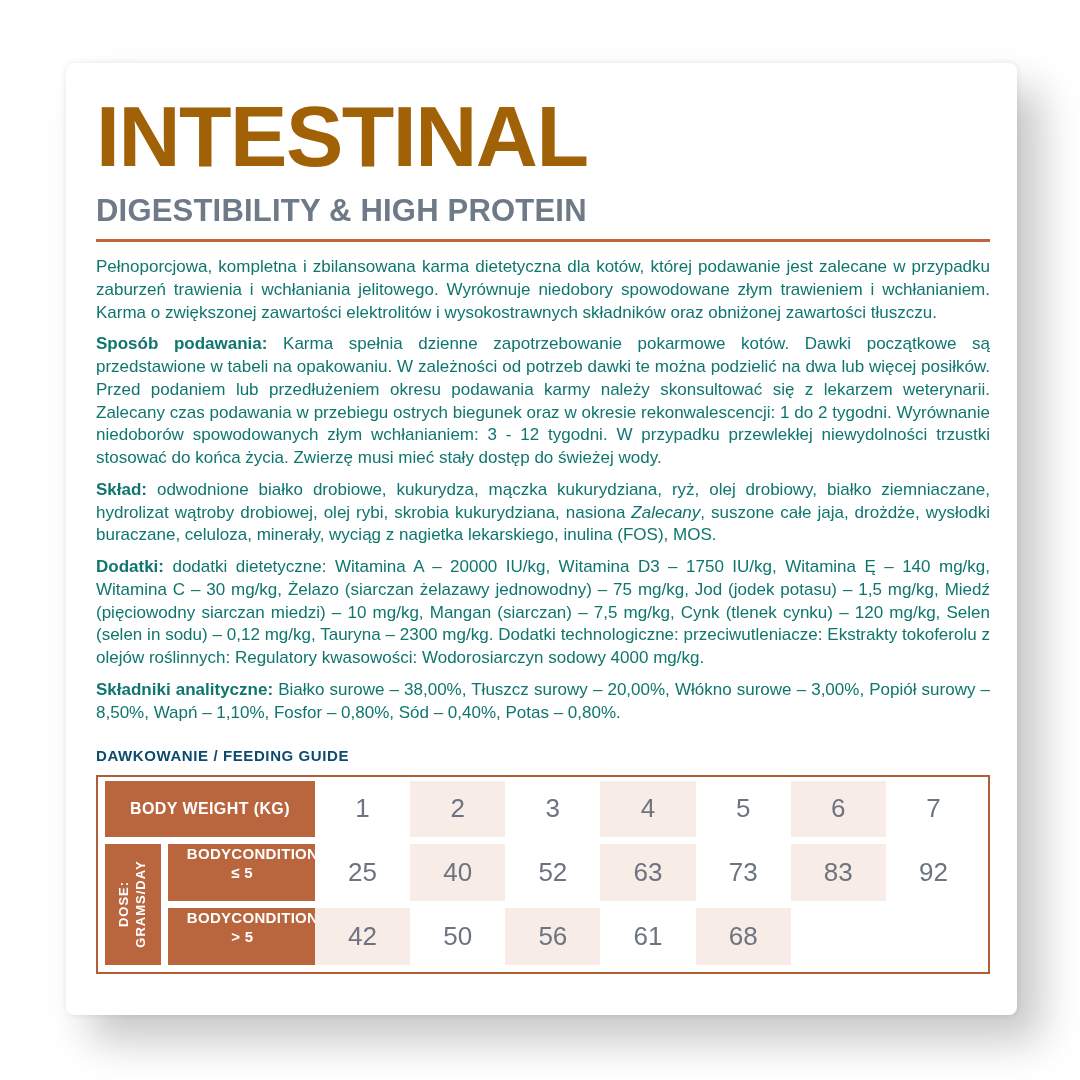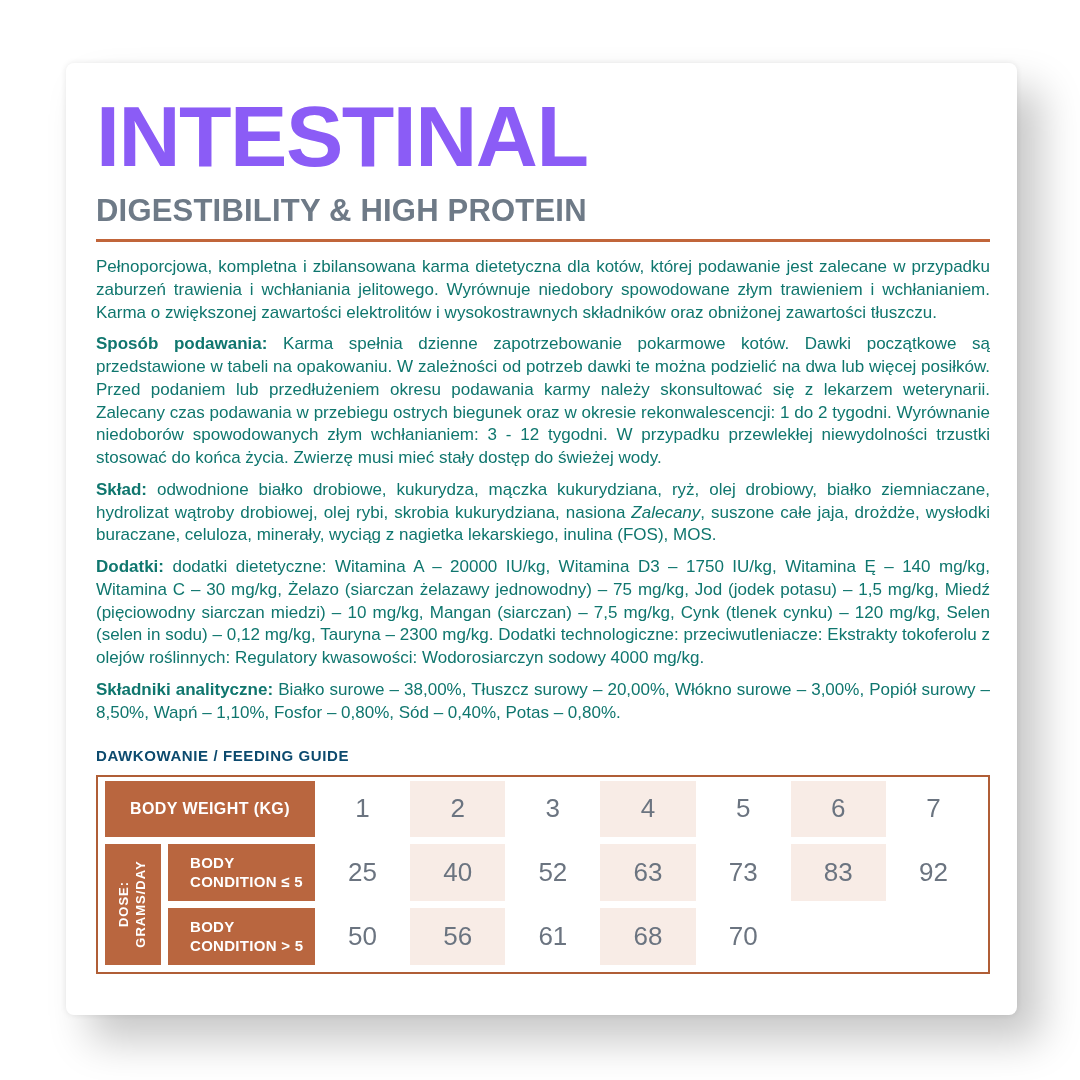--- a/index.html
+++ b/index.html
@@ -12,21 +12,21 @@
     width: 951px; height: 952px;
     background: #ffffff;
     border-radius: 8px;
     box-shadow: 0 0 6px rgba(0,0,0,0.09), 24px 26px 42px rgba(0,0,0,0.22);
     padding: 30px 27px 26px 30px;
   }
 
   .title {
     font-size: 86px;
     font-weight: 700;
-    color: #8b5cf6;
+    color: #a16207;
     letter-spacing: -1.5px;
     line-height: 1.0;
   }
   .subtitle {
     font-size: 31px;
     font-weight: 700;
     color: #6e7a87;
     letter-spacing: 0.2px;
     margin-top: 14px;
   }
@@ -90,21 +90,21 @@
     text-align: center;
     font-size: 13px;
     letter-spacing: 1px;
     line-height: 1.3;
     white-space: nowrap;
   }
   .dose-inner span { display: block; }
   .cell-cond {
     grid-column: 2;
     margin-left: 7px;
-    flex-direction: column;
+    flex-direction: row;
     align-items: flex-start;
     justify-content: center;
     padding-left: 22px;
     font-size: 15px;
     letter-spacing: 0.3px;
     line-height: 1.3;
   }
   .cell-cond.r1 { grid-row: 2; }
   .cell-cond.r2 { grid-row: 3; }
   .vcell {
@@ -167,20 +167,20 @@
     <div class="vcell shaded">63</div>
     <div class="vcell">73</div>
     <div class="vcell shaded">83</div>
     <div class="vcell">92</div>
 
     <div class="ocell cell-cond r2">
       <span>BODY</span>
       <span>CONDITION &gt; 5</span>
     </div>
 
+    <div class="vcell shaded">42</div>
     <div class="vcell">50</div>
     <div class="vcell shaded">56</div>
     <div class="vcell">61</div>
     <div class="vcell shaded">68</div>
-    <div class="vcell">70</div>
 
   </div>
 </div>
 
 </body></html>

